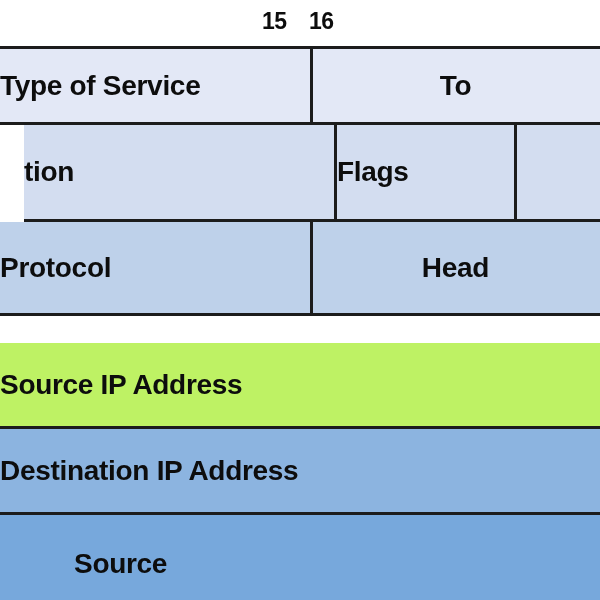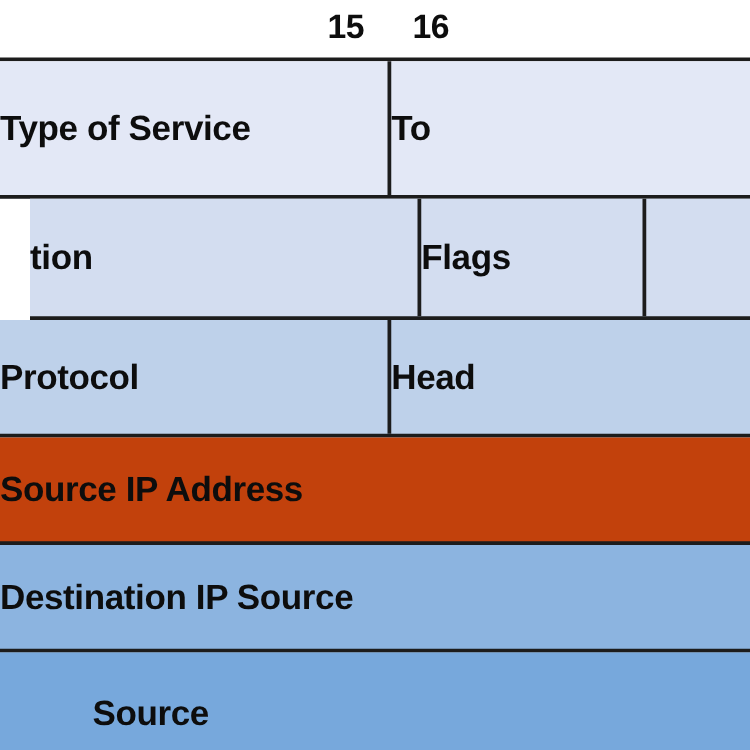--- a/index.html
+++ b/index.html
@@ -29,28 +29,28 @@
     top: 0;
     width: 600px;
     height: 46px;
     background: #ffffff;
   }
   .bitlabel {
     position: absolute;
     top: 6px;
     font-family: "Liberation Sans", sans-serif;
     font-weight: bold;
-    font-size: 27px;
+    font-size: 23px;
     line-height: 30px;
     color: #0d0d0d;
     letter-spacing: -0.5px;
     white-space: nowrap;
   }
   .bitlabel.l15 { left: 262px; }
-  .bitlabel.l16 { left: 330px; }
+  .bitlabel.l16 { left: 309px; }
 
   
   .hdr-table {
     position: absolute;
     left: 0;
     top: 46px;
     width: 600px;
     border-top: 3px solid #1c1c1c;
   }
   .hdr-row {
@@ -82,32 +82,32 @@
     font-weight: bold;
     font-size: 28px;
     line-height: 30px;
     color: #0d0d0d;
     white-space: nowrap;
     letter-spacing: -0.3px;
     width: 100%;
   }
   .lbl.align-left   { text-align: left; }
   .lbl.align-center { }
-  .lbl.align-right  { text-align: left; }
+  .lbl.align-right  { text-align: center; }
 
   
   .tint0 { background: #e3e8f6; }
   .tint1 { background: #d3ddf0; margin-left: 24px; }
   .tint2 { background: #bed1ea; }
-  .tint3 { background: #c2410c; }
+  .tint3 { background: #bef264; margin-top: 27px; }
   .tint4 { background: #8cb4e0; }
   .tint5 { background: #77a8dc; }
 
   
-  .h-r0 { height: 110px; }
+  .h-r0 { height: 76px; }
   .h-r1 { height: 97px; }
   .h-r2 { height: 94px; }
   .h-r3 { height: 86px; }
   .h-r4 { height: 86px; }
   .h-r5 { height: 97px; border-bottom: none; }
 </style>
 </head>
 <body>
 
 <div id="stage">
@@ -159,21 +159,21 @@
       <div class="cells">
         <div class="cell" style="flex:1;padding-right:88px;">
           <span class="lbl align-center">Source IP Address</span>
         </div>
       </div>
     </div>
 
     <div class="hdr-row h-r4 tint4">
       <div class="cells">
         <div class="cell" style="flex:1;padding-right:88px;">
-          <span class="lbl align-center">Destination IP Source</span>
+          <span class="lbl align-center">Destination IP Address</span>
         </div>
       </div>
     </div>
 
     <div class="hdr-row h-r5 tint5">
       <div class="cells">
         <div class="cell" style="flex:1;padding-left:74px;">
           <span class="lbl align-left">Source</span>
         </div>
       </div>

